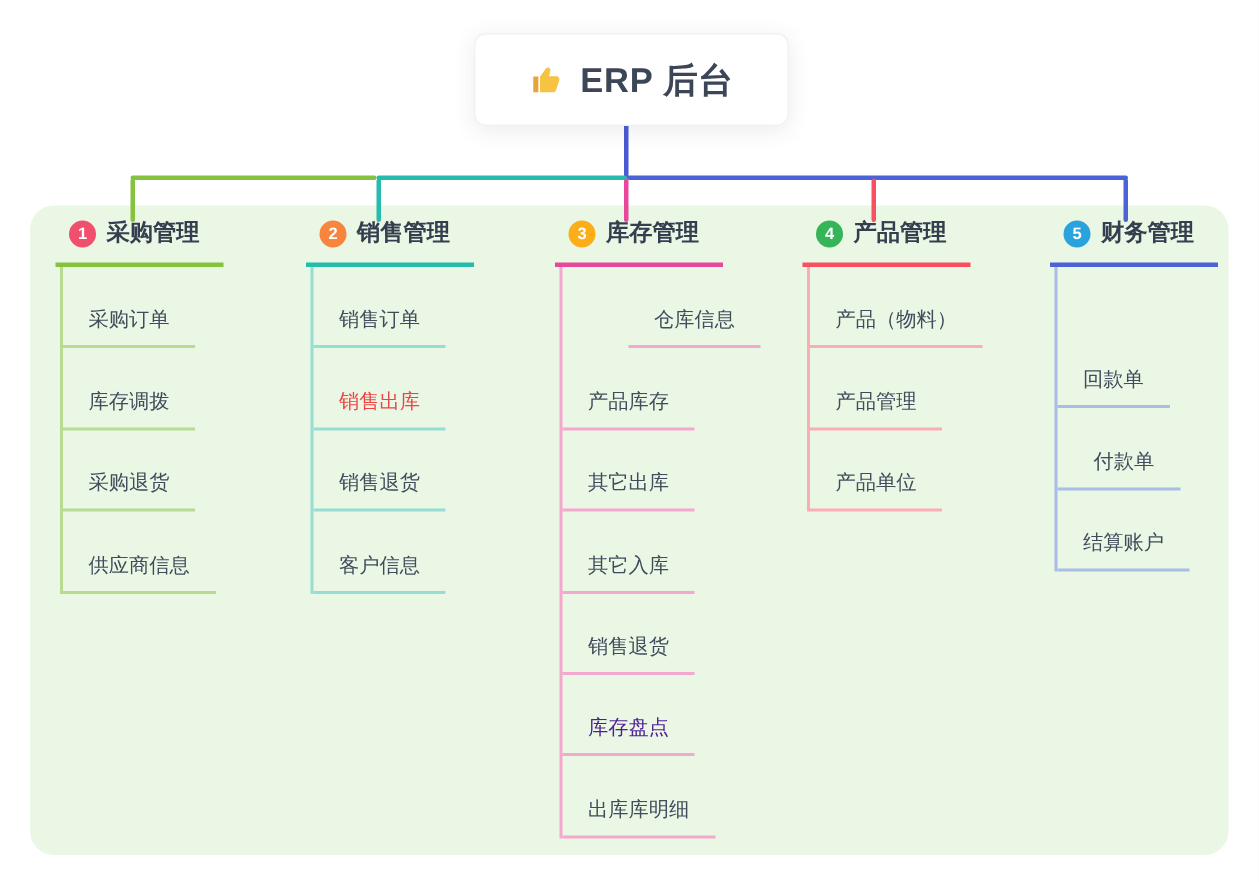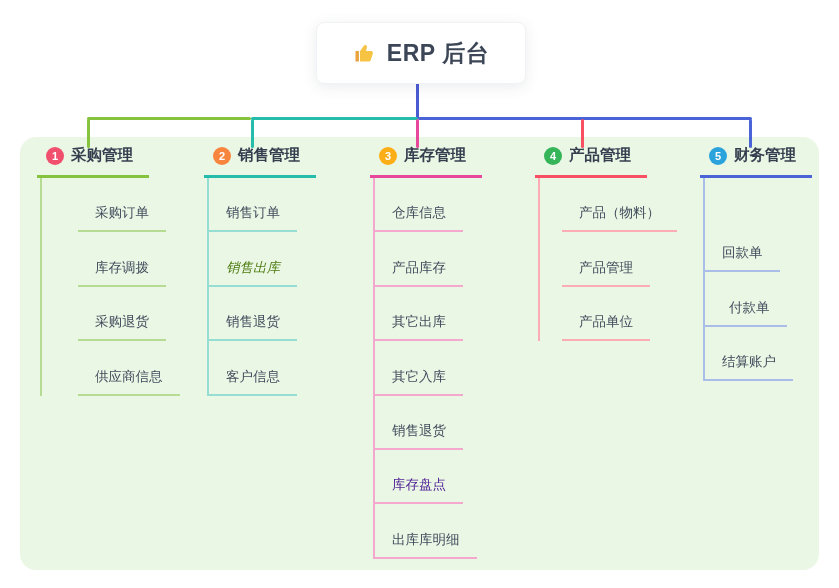--- a/index.html
+++ b/index.html
@@ -75,51 +75,51 @@
         <path fill="#f6c343" d="M7 20.5h8.6c1 0 1.9-.63 2.15-1.55l2.1-6.4c.42-1.3-.52-2.65-1.9-2.65h-4.9l.88-3.8c.23-1-.4-1.95-1.4-2.15-.65-.12-1.3.14-1.65.7L7 10.2z"></path>
       </svg>
     </span>
     <span>ERP 后台</span>
   </div>
 
   <div id="branches">
       <div class="branch" style="left: 37px; top: 145px;"><div class="branch-header" style="border-bottom-color: rgb(133, 194, 62); color: rgb(53, 62, 79);">
           <span class="badge" style="background: rgb(240, 80, 110);">1</span>
           <span>采购管理</span>
-        </div><div class="children" style="border-left-color: rgb(181, 220, 146); padding-left: 36px;">
+        </div><div class="children" style="border-left-color: rgb(181, 220, 146);">
           <div class="child" style="border-bottom-color: rgb(181, 220, 146); color: rgb(65, 75, 92);">采购订单</div>
           <div class="child" style="border-bottom-color: rgb(181, 220, 146); color: rgb(65, 75, 92);">库存调拨</div>
           <div class="child" style="border-bottom-color: rgb(181, 220, 146); color: rgb(65, 75, 92);">采购退货</div>
           <div class="child" style="border-bottom-color: rgb(181, 220, 146); color: rgb(65, 75, 92);">供应商信息</div>
         </div></div>
       <div class="branch" style="left: 204px; top: 145px;"><div class="branch-header" style="border-bottom-color: rgb(37, 188, 171); color: rgb(53, 62, 79);">
           <span class="badge" style="background: rgb(248, 133, 62);">2</span>
           <span>销售管理</span>
         </div><div class="children" style="border-left-color: rgb(150, 221, 212);">
           <div class="child" style="border-bottom-color: rgb(150, 221, 212); color: rgb(65, 75, 92);">销售订单</div>
-          <div class="child" style="border-bottom-color: rgb(150, 221, 212); color: #4d7c0f; font-style: italic;">销售出库</div>
+          <div class="child" style="border-bottom-color: rgb(150, 221, 212); color: #ef4444;">销售出库</div>
           <div class="child" style="border-bottom-color: rgb(150, 221, 212); color: rgb(65, 75, 92);">销售退货</div>
           <div class="child" style="border-bottom-color: rgb(150, 221, 212); color: rgb(65, 75, 92);">客户信息</div>
         </div></div>
       <div class="branch" style="left: 370px; top: 145px;"><div class="branch-header" style="border-bottom-color: rgb(232, 72, 155); color: rgb(53, 62, 79);">
           <span class="badge" style="background: rgb(251, 174, 23);">3</span>
           <span>库存管理</span>
         </div><div class="children" style="border-left-color: rgb(245, 168, 205);">
-          <div class="child" style="border-bottom-color: rgb(245, 168, 205); color: rgb(65, 75, 92);">仓库信息</div>
+          <div class="child" style="border-bottom-color: rgb(245, 168, 205); color: rgb(65, 75, 92); margin-left: 44px;">仓库信息</div>
           <div class="child" style="border-bottom-color: rgb(245, 168, 205); color: rgb(65, 75, 92);">产品库存</div>
           <div class="child" style="border-bottom-color: rgb(245, 168, 205); color: rgb(65, 75, 92);">其它出库</div>
           <div class="child" style="border-bottom-color: rgb(245, 168, 205); color: rgb(65, 75, 92);">其它入库</div>
           <div class="child" style="border-bottom-color: rgb(245, 168, 205); color: rgb(65, 75, 92);">销售退货</div>
           <div class="child" style="border-bottom-color: rgb(245, 168, 205); color: #4c1d95;">库存盘点</div>
           <div class="child" style="border-bottom-color: rgb(245, 168, 205); color: rgb(65, 75, 92);">出库库明细</div>
         </div></div>
       <div class="branch" style="left: 535px; top: 145px;"><div class="branch-header" style="border-bottom-color: rgb(248, 79, 98); color: rgb(53, 62, 79);">
           <span class="badge" style="background: rgb(53, 181, 88);">4</span>
           <span>产品管理</span>
-        </div><div class="children" style="border-left-color: rgb(251, 172, 180); padding-left: 22px;">
+        </div><div class="children" style="border-left-color: rgb(251, 172, 180);">
           <div class="child" style="border-bottom-color: rgb(251, 172, 180); color: rgb(65, 75, 92);">产品（物料）</div>
           <div class="child" style="border-bottom-color: rgb(251, 172, 180); color: rgb(65, 75, 92);">产品管理</div>
           <div class="child" style="border-bottom-color: rgb(251, 172, 180); color: rgb(65, 75, 92);">产品单位</div>
         </div></div>
       <div class="branch" style="left: 700px; top: 145px;"><div class="branch-header" style="border-bottom-color: rgb(74, 99, 214); color: rgb(53, 62, 79);">
           <span class="badge" style="background: rgb(42, 163, 220);">5</span>
           <span>财务管理</span>
         </div><div class="children" style="border-left-color: rgb(170, 188, 232);">
           <div class="child" style="border-bottom-color: rgb(170, 188, 232); color: rgb(65, 75, 92); margin-top: 40px;">回款单</div>
           <div class="child" style="border-bottom-color: rgb(170, 188, 232); color: rgb(65, 75, 92); padding-left: 24px;">付款单</div>

